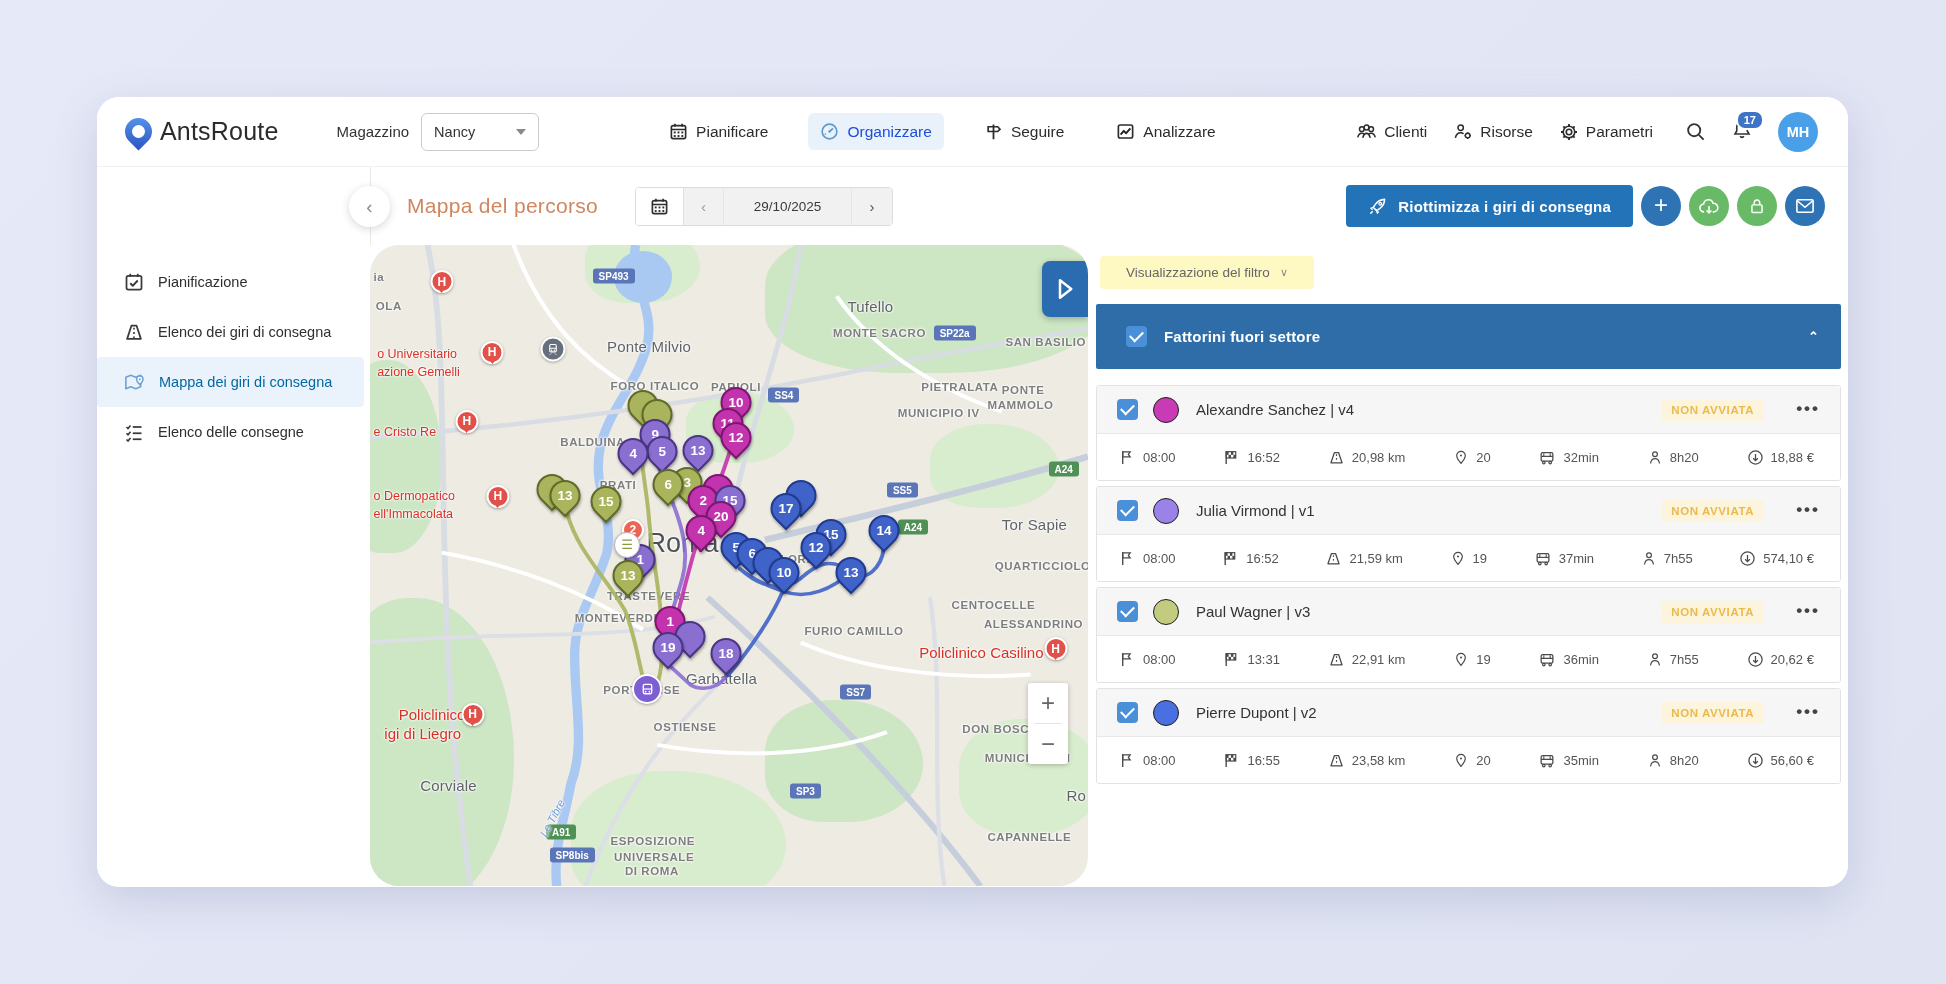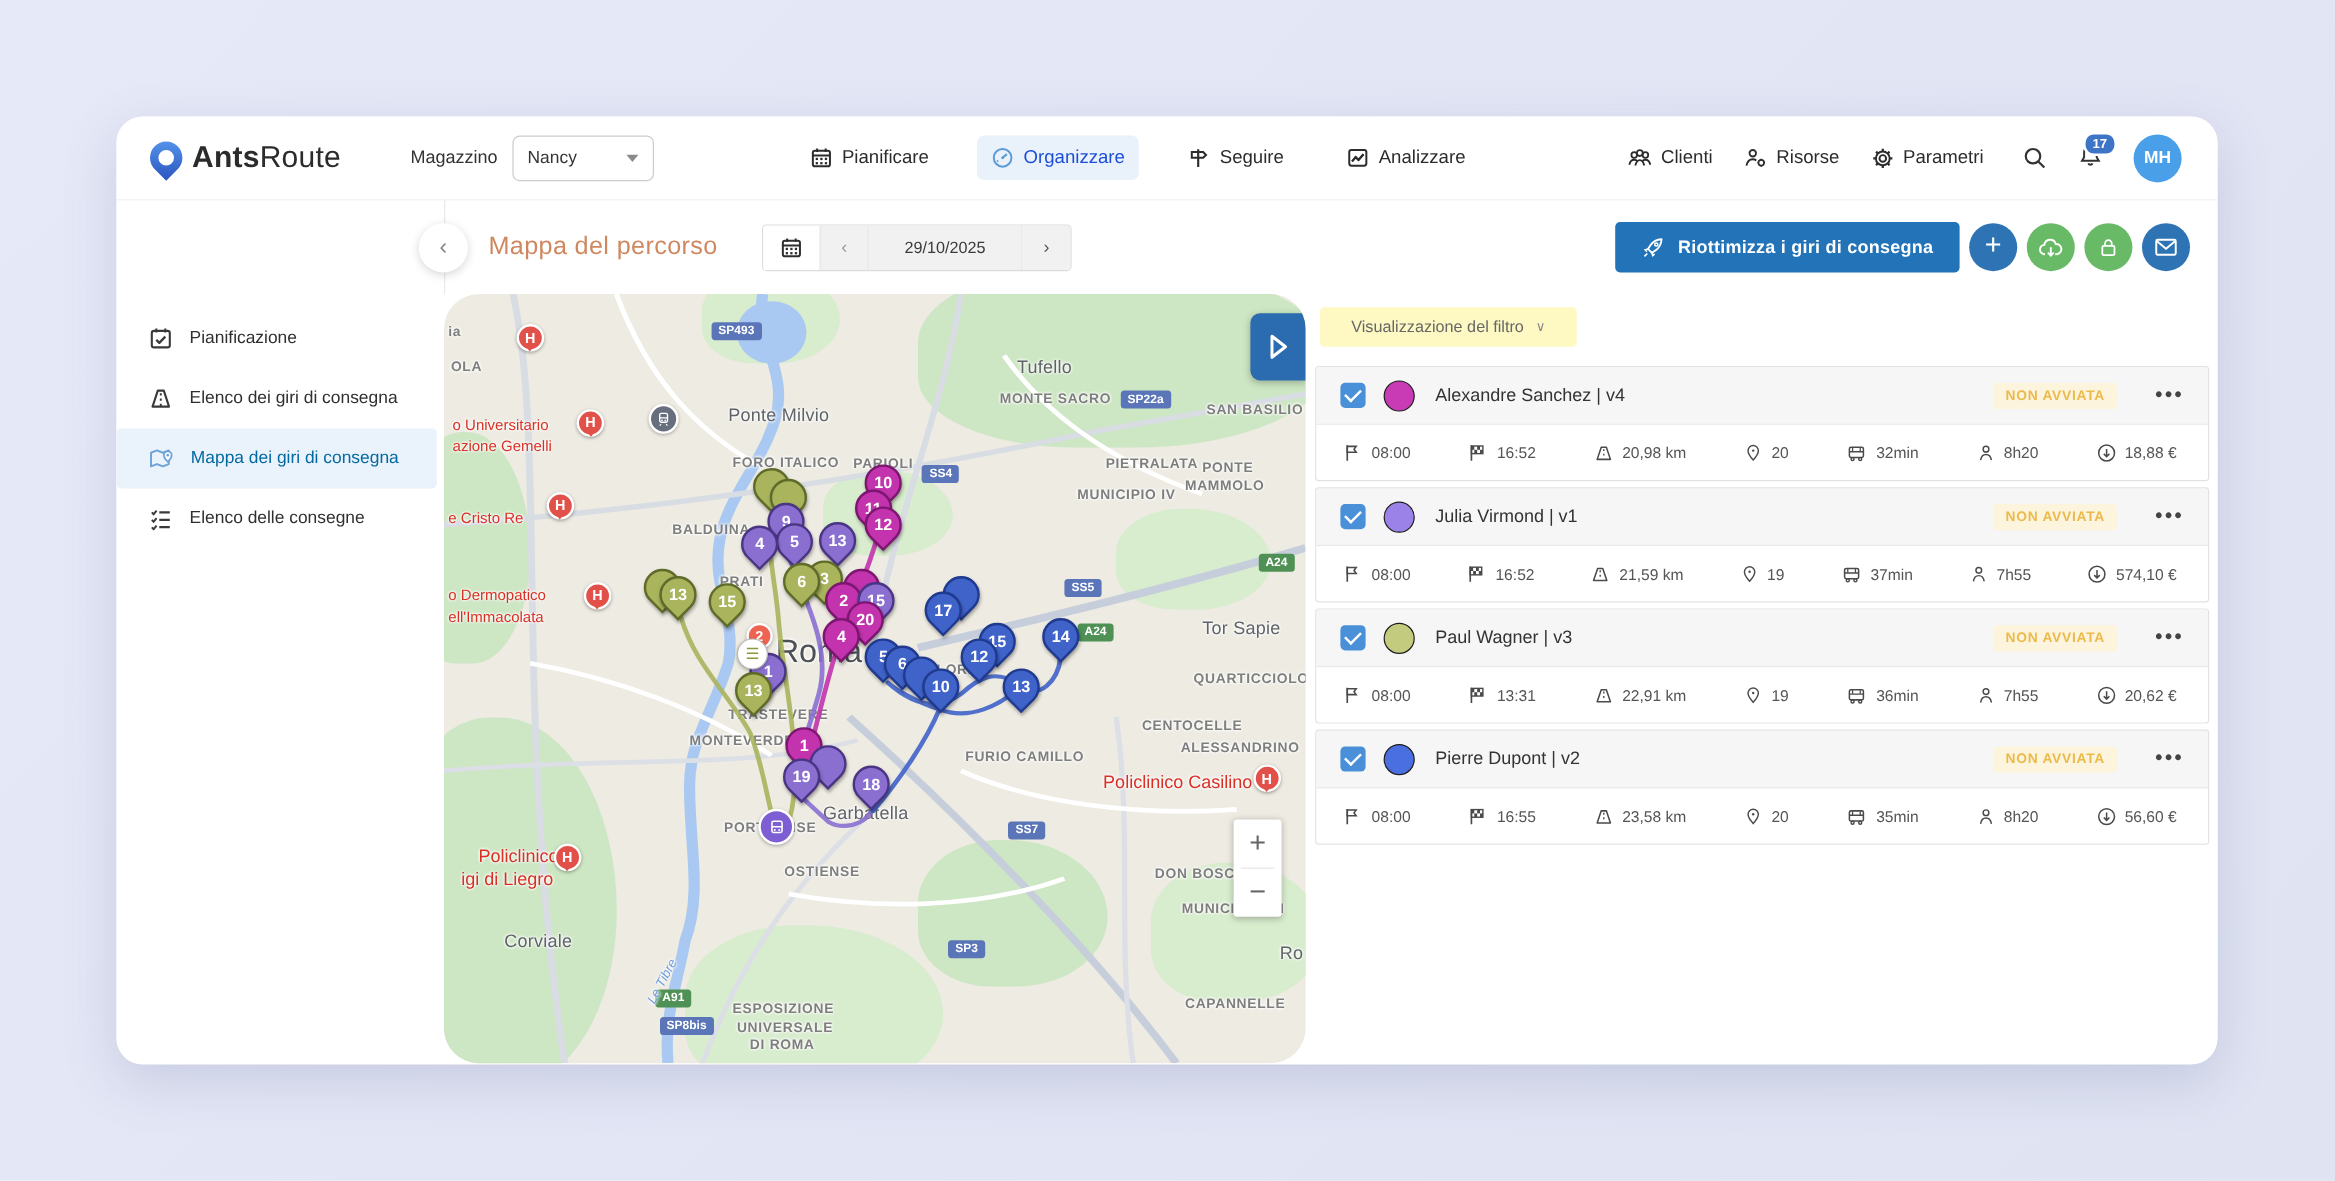--- a/index.html
+++ b/index.html
@@ -8,21 +8,21 @@
 
   .card { position:absolute; left:97px; top:97px; width:1751px; height:790px; background:#fff;
           border-radius:22px; box-shadow:0 14px 44px rgba(90,100,150,.20); overflow:hidden; }
 
   
   .navbar { height:70px; display:flex; align-items:center; padding:0 30px 0 28px; background:#fff; border-bottom:1px solid #f1f1f1; position:relative; z-index:30;}
   .brand { display:flex; align-items:center; gap:8px; }
   .brand-drop { width:27px; height:27px; background:linear-gradient(135deg,#5a9cf0,#2b54c0); border-radius:50% 50% 0 50%; transform:rotate(45deg); position:relative;}
   .brand-drop::after{content:"";position:absolute;left:7px;top:7px;width:13px;height:13px;border-radius:50%;background:#fff;}
   .brand-text { font-size:25px; color:#2b2b2b; letter-spacing:.2px;}
-  .brand-text .b1{font-weight:bold;margin-top:29px;} .brand-text .b2{font-weight:400;}
+  .brand-text .b1{font-weight:normal;margin-top:29px;} .brand-text .b2{font-weight:400;}
   .warehouse { display:flex; align-items:center; margin-left:58px; gap:12px; font-size:15px; color:#333; }
   .wh-select { width:118px; height:38px; border:1px solid #ccc; border-radius:6px; display:flex; align-items:center; justify-content:space-between; padding:0 12px; font-size:14.5px; color:#333; cursor:pointer; background:#fff;}
   .caret { width:0;height:0;border-left:5px solid transparent;border-right:5px solid transparent;border-top:6px solid #8a8a8a;}
   .mainnav { display:flex; align-items:center; gap:28px; margin-left:118px; }
   .nav-item { display:flex; align-items:center; gap:8px; font-size:15.5px; color:#2c2c2c; cursor:pointer; padding:9px 12px; border-radius:6px;}
   .nav-item .icn { color:#2c2c2c; }
   .nav-item.active { background:#e9f2fb; color:#1d4ed8; }
   .nav-item.active .icn { color:#5b9bd5; }
   .navright { margin-left:auto; display:flex; align-items:center; gap:26px; }
   .nav-mini { display:flex; align-items:center; gap:7px; font-size:15.5px; color:#2c2c2c; cursor:pointer;}
@@ -652,20 +652,25 @@
         <div class="zdiv"></div>
         <button>−</button>
       </div>
     </div>
 
     <section class="panel">
       <button class="filter-btn">
         <span>Visualizzazione del filtro</span>
           <span class="chev">∨</span>
       </button>
+      <div class="bluebar">
+        <span class="cbx"></span>
+        <span class="glabel">Fattorini fuori settore</span>
+        <span class="chevup">⌃</span>
+      </div>
       <div class="groups" id="driver-list">
           <div class="dgroup">
             <div class="drow1">
        <span class="cbx"></span>
        <span class="dcircle" style="background:#c93bb5"></span>
        <span class="dname">Alexandre Sanchez | v4</span>
        <span class="dstatus">NON AVVIATA</span>
        <span class="ddots">•••</span>
      </div>
      <div class="drow2">

